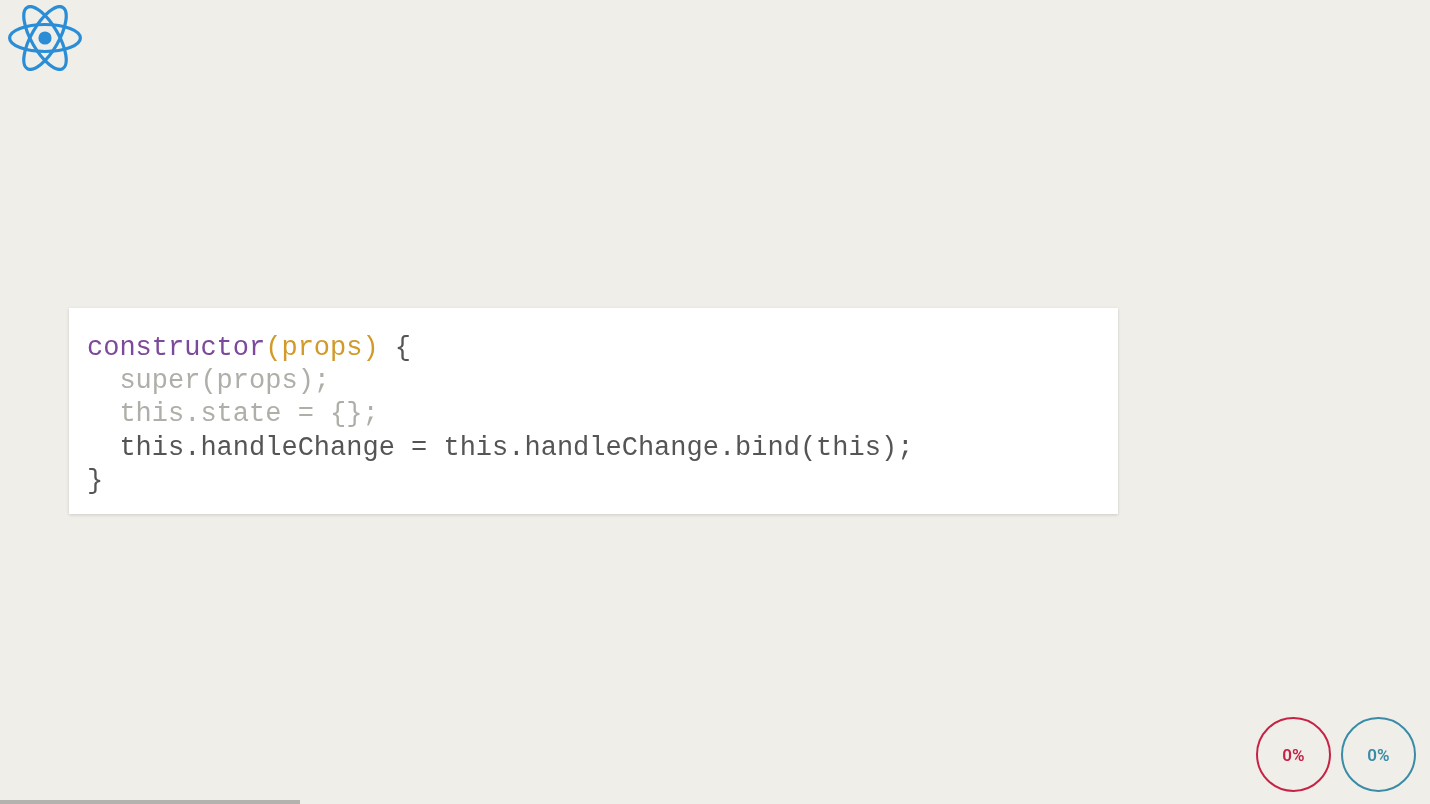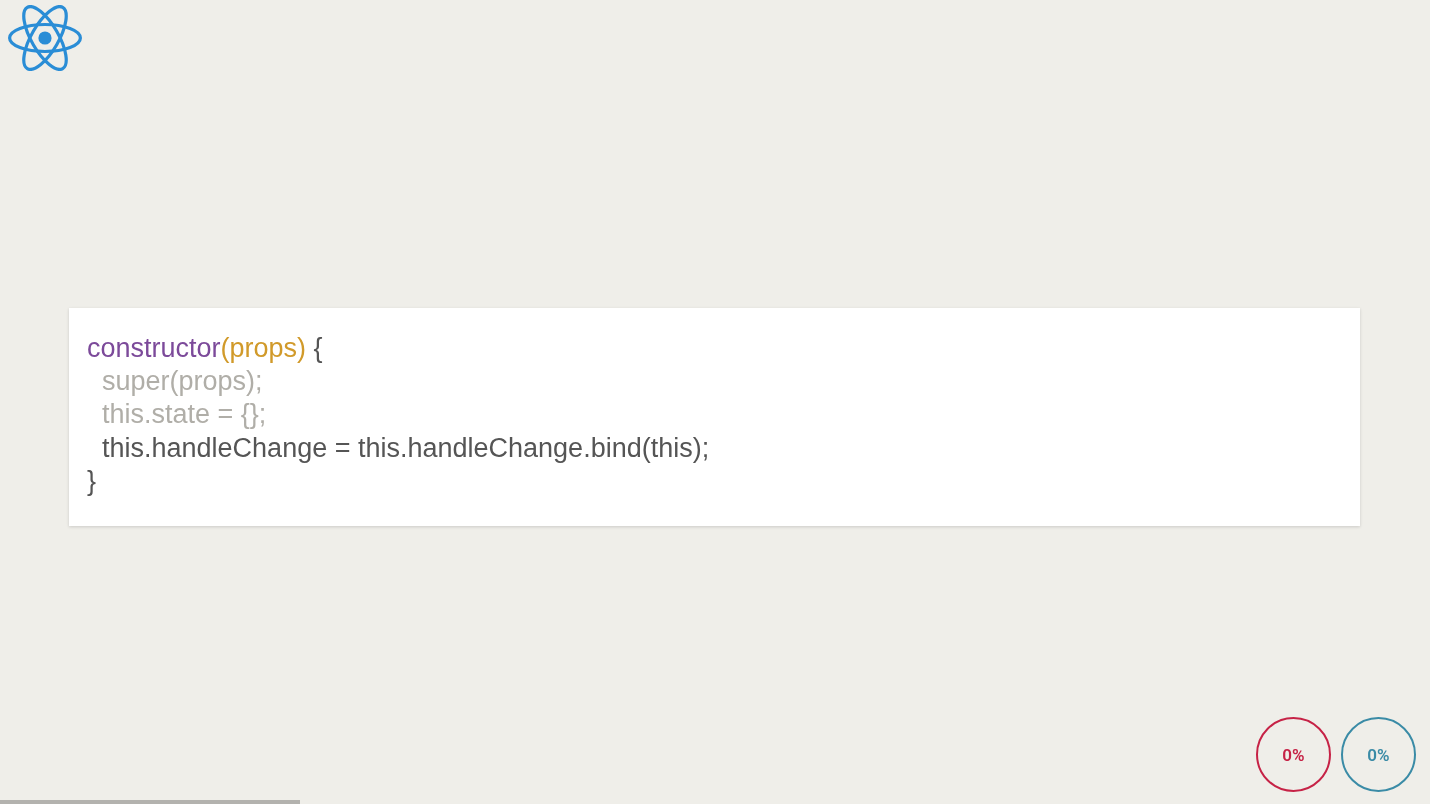--- a/index.html
+++ b/index.html
@@ -13,25 +13,25 @@
   }
   .react-logo {
     position: absolute;
     top: 5px;
     left: 8px;
   }
   .code-block {
     position: absolute;
     top: 308px;
     left: 69px;
-    width: 1291px;
+    width: 1049px;
     background: #ffffff;
     box-shadow: 0 1px 3px rgba(0,0,0,0.15);
-    padding: 24px 18px 28px 18px;
-    font-family: Liberation Sans, sans-serif;
+    padding: 24px 18px 16px 18px;
+    font-family: Liberation Mono, monospace;
     font-size: 27px;
     line-height: 1.23;
     color: #555;
     white-space: pre;
   }
   .tok-kw   { color: #7c4a9a; }
   .tok-par  { color: #d19a2a; }
   .tok-dim  { color: #b0aea8; }
   .tok-body { color: #555555; }
   .tok-brace{ color: #555555; }

